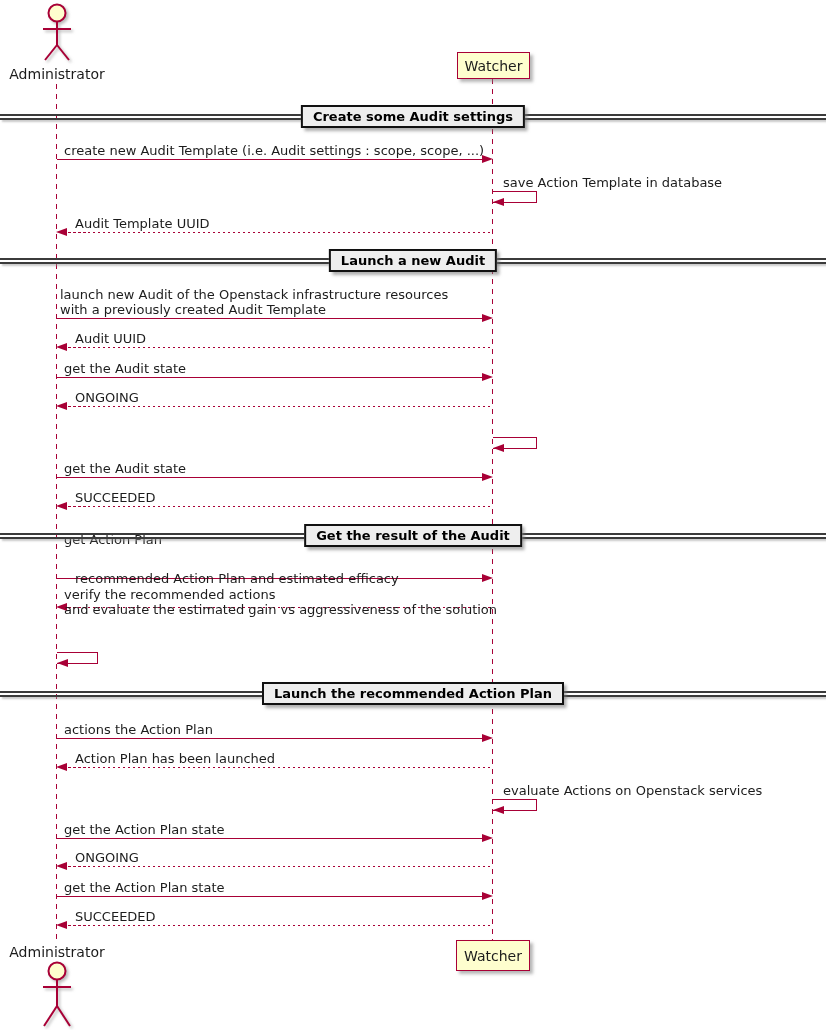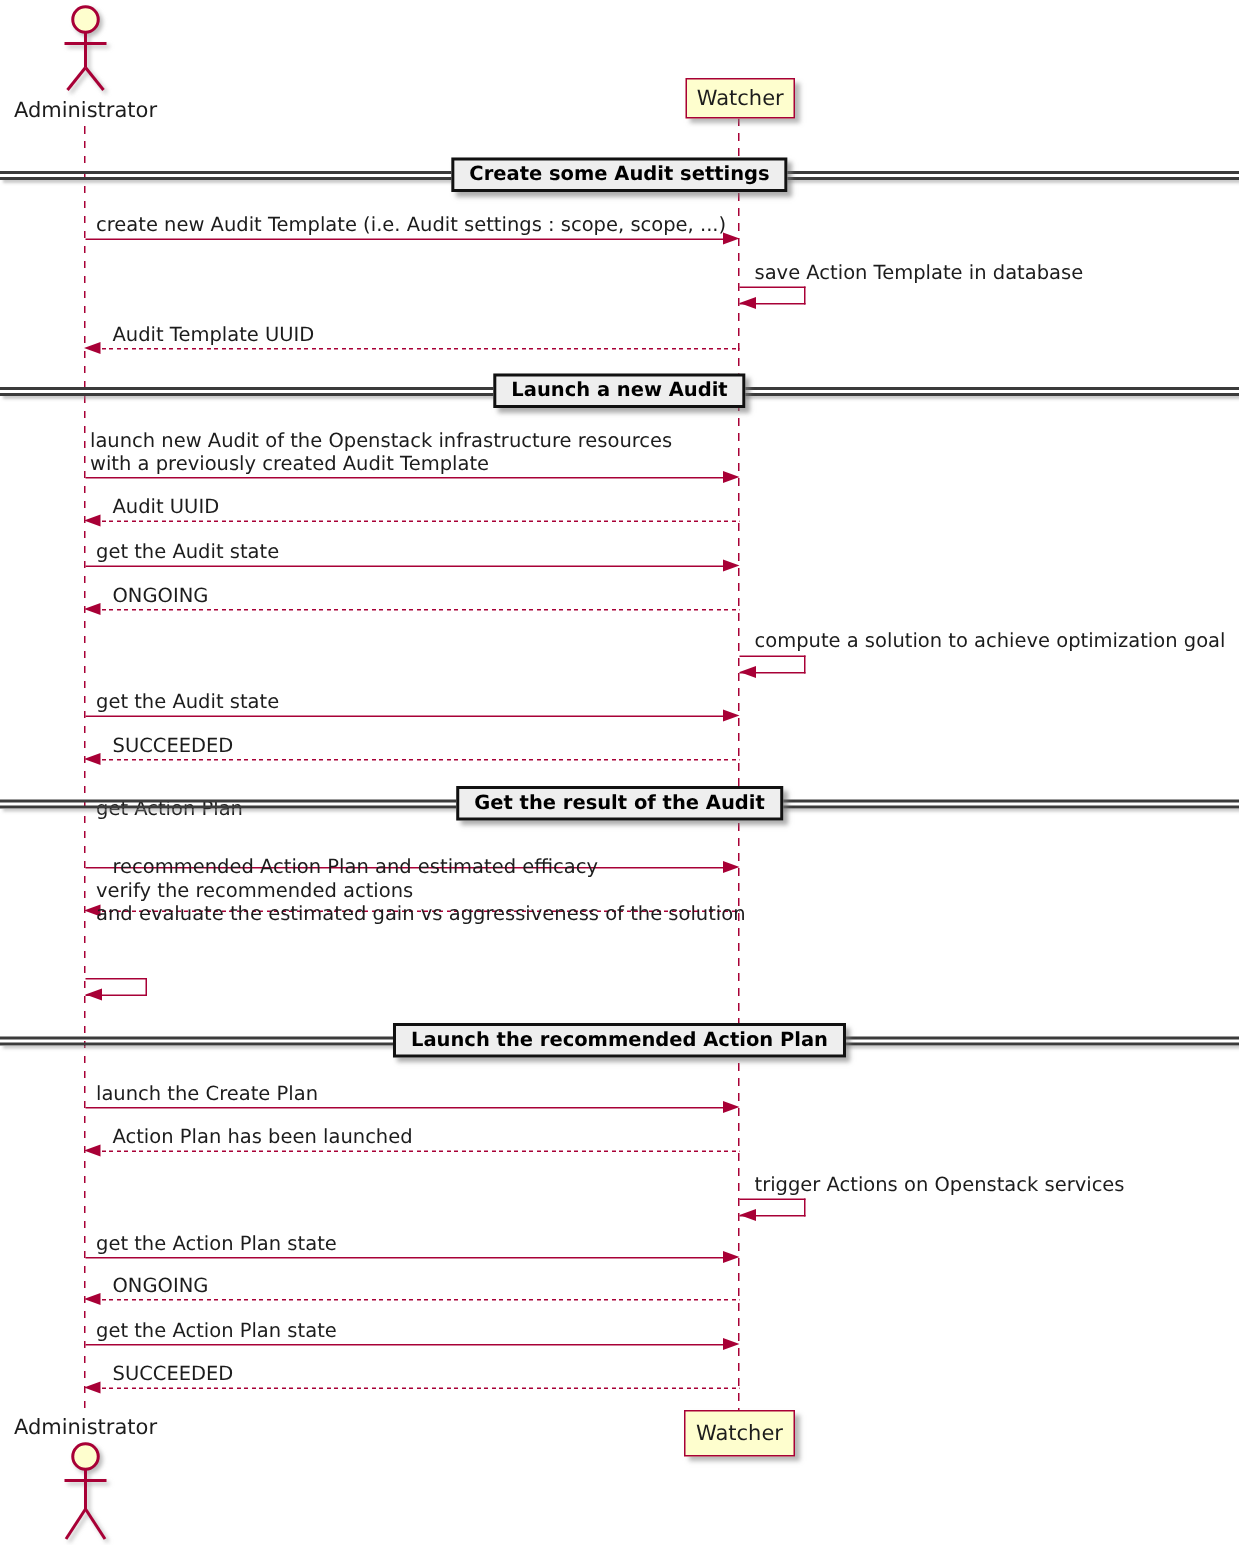--- a/index.html
+++ b/index.html
@@ -110,21 +110,20 @@
   <div class="ah left" style="left:56px;top:343px"></div>
 
   <div class="msg-label" style="left:64px;top:362px">get the Audit state</div>
   <div class="line solid" style="left:57px;top:377px;width:426px"></div>
   <div class="ah right" style="left:482px;top:373px"></div>
 
   <div class="msg-label" style="left:75px;top:391px">ONGOING</div>
   <div class="line dotted" style="left:68px;top:406px;width:425px"></div>
   <div class="ah left" style="left:56px;top:402px"></div>
 
-  <div class="msg-label" style="left:503px;top:421px">compute a solution to achieve optimization goal</div>
   <div class="self" style="left:493px;top:437px;width:44px"></div>
   <div class="ah left" style="left:493px;top:444px"></div>
 
   <div class="msg-label" style="left:64px;top:462px">get the Audit state</div>
   <div class="line solid" style="left:57px;top:477px;width:426px"></div>
   <div class="ah right" style="left:482px;top:473px"></div>
 
   <div class="msg-label" style="left:75px;top:491px">SUCCEEDED</div>
   <div class="line dotted" style="left:68px;top:506px;width:425px"></div>
   <div class="ah left" style="left:56px;top:502px"></div>
@@ -141,29 +140,29 @@
   <div class="ah left" style="left:56px;top:603px"></div>
 
   <div class="msg-label" style="left:64px;top:588px">verify the recommended actions
 and evaluate the estimated gain vs aggressiveness of the solution</div>
   <div class="self" style="left:57px;top:652px;width:41px"></div>
   <div class="ah left" style="left:57px;top:659px"></div>
 
   <div class="divider-lines" style="top:691px"></div>
   <div class="divider-box" style="top:682px">Launch the recommended Action Plan</div>
 
-  <div class="msg-label" style="left:64px;top:723px">launch the Create Plan</div>
+  <div class="msg-label" style="left:64px;top:723px">actions the Action Plan</div>
   <div class="line solid" style="left:57px;top:738px;width:426px"></div>
   <div class="ah right" style="left:482px;top:734px"></div>
 
   <div class="msg-label" style="left:75px;top:752px">Action Plan has been launched</div>
   <div class="line dotted" style="left:68px;top:767px;width:425px"></div>
   <div class="ah left" style="left:56px;top:763px"></div>
 
-  <div class="msg-label" style="left:503px;top:784px">trigger Actions on Openstack services</div>
+  <div class="msg-label" style="left:503px;top:784px">evaluate Actions on Openstack services</div>
   <div class="self" style="left:493px;top:799px;width:44px"></div>
   <div class="ah left" style="left:493px;top:806px"></div>
 
   <div class="msg-label" style="left:64px;top:823px">get the Action Plan state</div>
   <div class="line solid" style="left:57px;top:838px;width:426px"></div>
   <div class="ah right" style="left:482px;top:834px"></div>
 
   <div class="msg-label" style="left:75px;top:851px">ONGOING</div>
   <div class="line dotted" style="left:68px;top:866px;width:425px"></div>
   <div class="ah left" style="left:56px;top:862px"></div>

